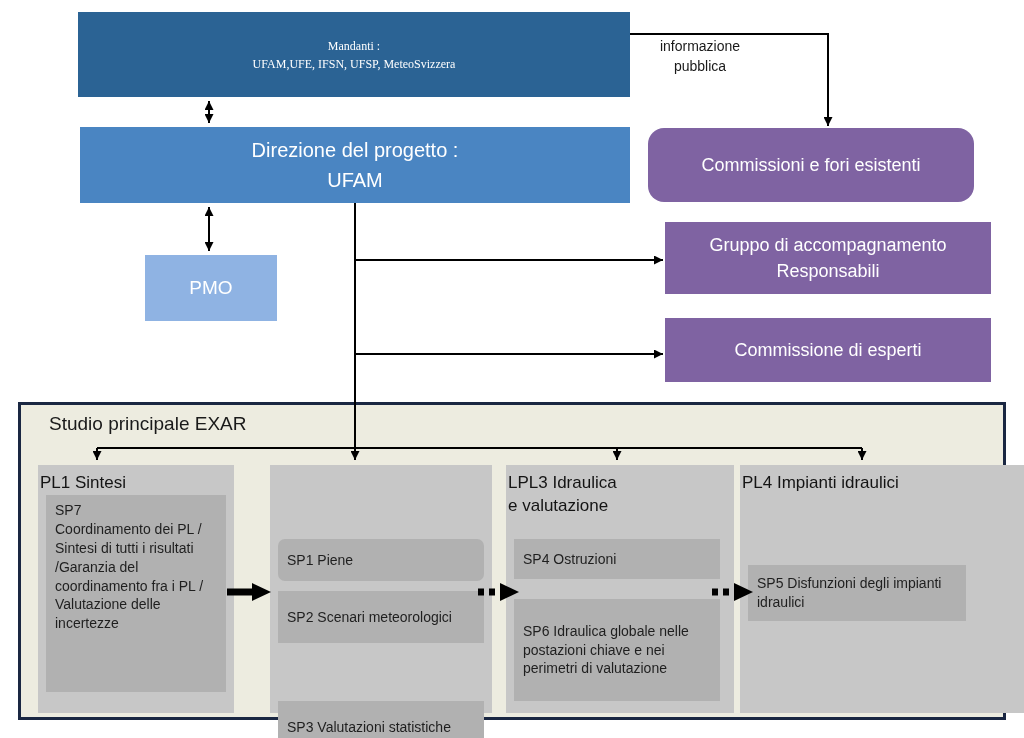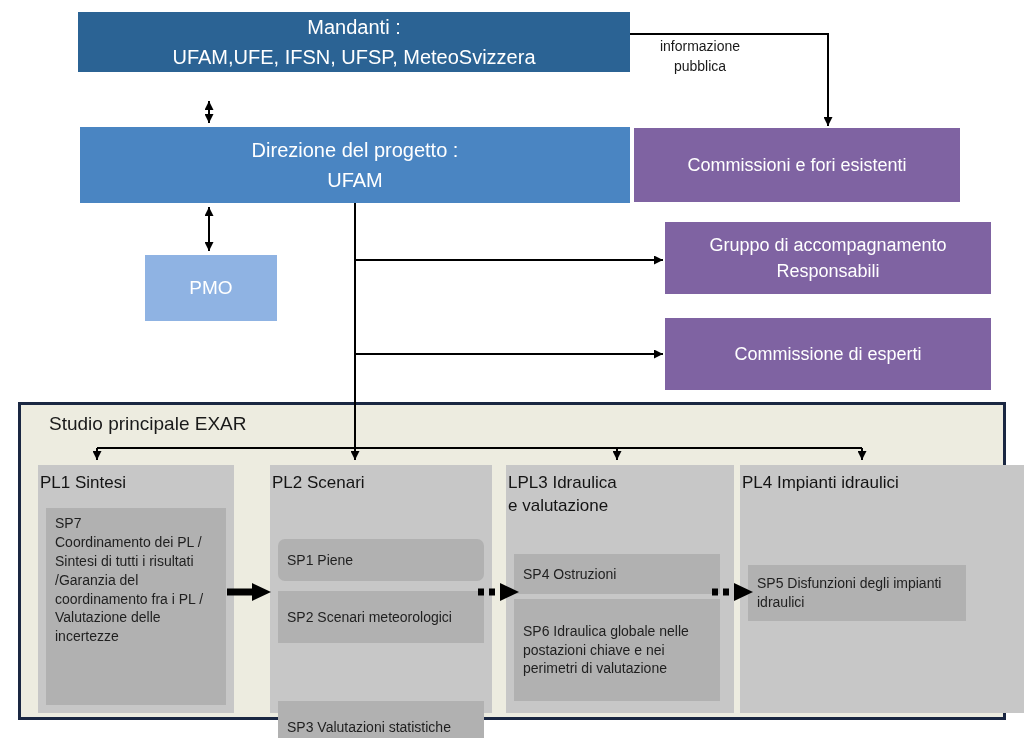--- a/index.html
+++ b/index.html
@@ -18,27 +18,27 @@
     position: absolute;
     display: flex;
     flex-direction: column;
     justify-content: center;
     align-items: center;
     text-align: center;
     color: #ffffff;
   }
   .box .bx-line { white-space: pre-line; }
 
-  .mandanti  { left: 78px;  top: 12px;  width: 552px; height: 60px;  background: var(--mandanti-bg, #2b6394); font-size: 20px; line-height: 1.5; }
+  .mandanti  { left: 78px;  top: 12px;  width: 552px; height: 85px;  background: var(--mandanti-bg, #2b6394); font-size: 12px; line-height: 1.5; font-family: Liberation Serif, serif; }
   .direzione { left: 80px;  top: 127px; width: 550px; height: 76px;  background: var(--direzione-bg, #4a85c2); font-size: 20px; line-height: 1.5; }
   .pmo       { left: 145px; top: 255px; width: 132px; height: 66px;  background: var(--pmo-bg, #8fb3e3); font-size: 19px; }
   .purple    { background: var(--purple-bg, #7f63a2); font-size: 18px; line-height: 1.45; padding: 4px 12px; }
-  .commissioni { left: 634px; top: 128px; width: 326px; height: 74px; }
+  .commissioni { left: 648px; top: 128px; width: 326px; height: 74px; border-radius: 16px; }
   .gruppo      { left: 665px; top: 222px; width: 326px; height: 72px; }
-  .esperti     { left: 665px; top: 318px; width: 326px; height: 72px; }
+  .esperti     { left: 665px; top: 318px; width: 326px; height: 64px; }
 
   .info-label {
     position: absolute;
     left: 644px; top: 36px; width: 112px;
     text-align: center;
     font-size: 14px;
     color: #1a1a1a;
     line-height: 1.45;
   }
 
@@ -122,35 +122,34 @@
   <div class="info-label">
     <div>informazione</div>
     <div>pubblica</div>
   </div>
 
   <div class="studio">
     <div class="studio-title">Studio principale EXAR</div>
 
     <div class="col" style="left:17px; width:196px;">
       <div class="col-title">PL1 Sintesi</div>
-      <div class="sp top-align" style="left:8px; top:43px; width:180px; height:197px;">SP7
+      <div class="sp top-align" style="left:8px; top:30px; width:180px; height:197px;">SP7
 Coordinamento dei PL / Sintesi di tutti i risultati /Garanzia del coordinamento fra i PL / Valutazione delle incertezze</div>
     </div>
 
     <div class="col" style="left:249px; width:222px;">
-      <div class="col-title">PL2 Scenari</div>
       <div class="sp" style="left:8px; top:74px; width:206px; height:42px;border-radius:7px;">SP1 Piene</div>
       <div class="sp" style="left:8px; top:126px; width:206px; height:52px;">SP2 Scenari meteorologici</div>
       <div class="sp" style="left:8px; top:188px; width:206px; height:52px;margin-top:48px;">SP3 Valutazioni statistiche</div>
     </div>
 
     <div class="col" style="left:485px; width:228px;">
       <div class="col-title">LPL3 Idraulica
 e valutazione</div>
-      <div class="sp" style="left:8px; top:74px; width:206px; height:40px;margin-top:15px;">SP4 Ostruzioni</div>
+      <div class="sp" style="left:8px; top:74px; width:206px; height:40px;">SP4 Ostruzioni</div>
       <div class="sp" style="left:8px; top:134px; width:206px; height:102px;">SP6 Idraulica globale nelle postazioni chiave e nei perimetri di valutazione</div>
     </div>
 
     <div class="col" style="left:719px; width:300px;">
       <div class="col-title">PL4 Impianti idraulici</div>
       <div class="sp" style="left:8px; top:100px; width:218px; height:56px;">SP5 Disfunzioni degli impianti idraulici</div>
     </div>
   </div>
 
   <svg class="connectors" width="1024" height="738" viewBox="0 0 1024 738">

